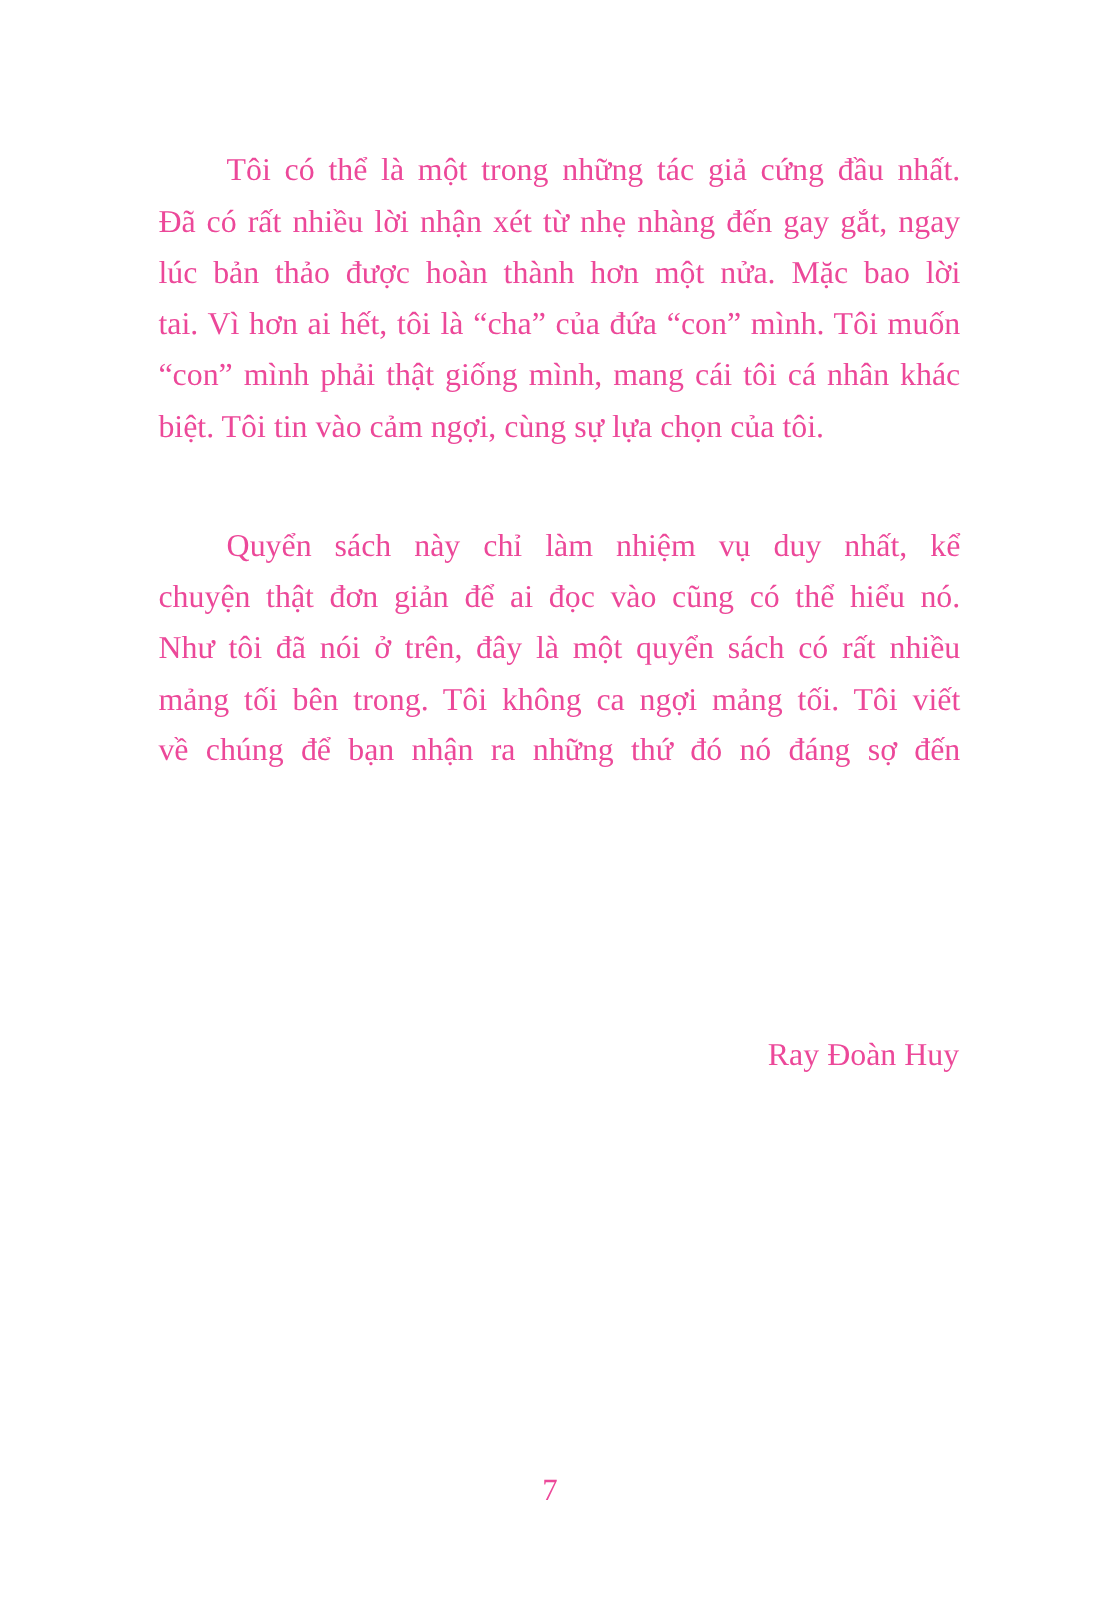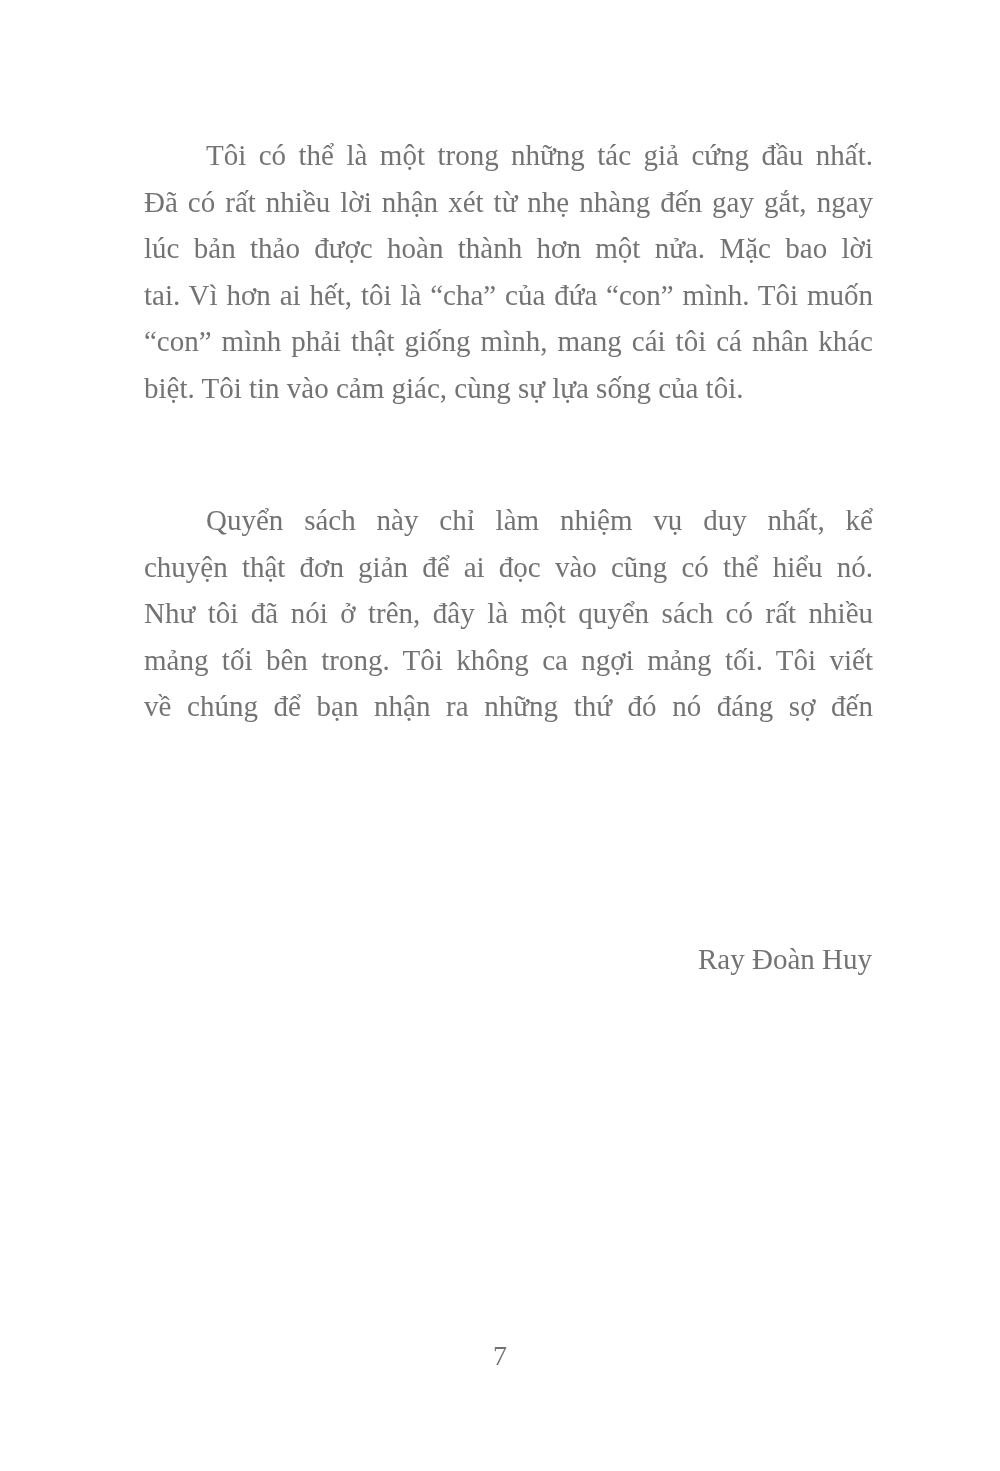--- a/index.html
+++ b/index.html
@@ -5,34 +5,34 @@
   html, body {
     margin: 0;
     padding: 0;
     background: #ffffff;
   }
   .book-page {
     position: relative;
     width: 1000px;
     height: 1471px;
     background: #ffffff;
-    color: #737373;
+    color: #ec4899;
     font-family: "Liberation Serif", "DejaVu Serif", serif;
     overflow: hidden;
   }
   .text-block {
     position: absolute;
     left: 144px;
     top: 132px;
     width: 729px;
     font-size: 29px;
     line-height: 46.5px;
   }
   .paragraph { margin: 0; }
-  .paragraph + .paragraph { margin-top: 86px; }
+  .paragraph + .paragraph { margin-top: 62px; }
   .line {
     text-align: justify;
     text-align-last: justify;
   }
   .line.first { text-indent: 62px; }
   .line.last  { text-align-last: left; }
   .quote-mark {
     font-family: "DejaVu Sans", "DejaVu Serif", serif;
     font-weight: bold;
     font-size: 46px;
@@ -63,21 +63,21 @@
 <body>
 
 <div class="book-page">
   <div class="text-block">
     <div class="paragraph">
         <div class="line first">Tôi có thể là một trong những tác giả cứng đầu nhất.</div>
         <div class="line">Đã có rất nhiều lời nhận xét từ nhẹ nhàng đến gay gắt, ngay</div>
         <div class="line">lúc bản thảo được hoàn thành hơn một nửa. Mặc bao lời</div>
         <div class="line">tai. Vì hơn ai hết, tôi là “cha” của đứa “con” mình. Tôi muốn</div>
         <div class="line">“con” mình phải thật giống mình, mang cái tôi cá nhân khác</div>
-        <div class="line last">biệt. Tôi tin vào cảm giác, cùng sự lựa sống của tôi.</div>
+        <div class="line last">biệt. Tôi tin vào cảm ngợi, cùng sự lựa chọn của tôi.</div>
       </div>
     <div class="paragraph">
         <div class="line first">Quyển sách này chỉ làm nhiệm vụ duy nhất, kể</div>
         <div class="line">chuyện thật đơn giản để ai đọc vào cũng có thể hiểu nó.</div>
         <div class="line">Như tôi đã nói ở trên, đây là một quyển sách có rất nhiều</div>
         <div class="line">mảng tối bên trong. Tôi không ca ngợi mảng tối. Tôi viết</div>
         <div class="line">về chúng để bạn nhận ra những thứ đó nó đáng sợ đến</div>
       </div>
   </div>
   <div class="attribution">Ray Đoàn Huy</div>

